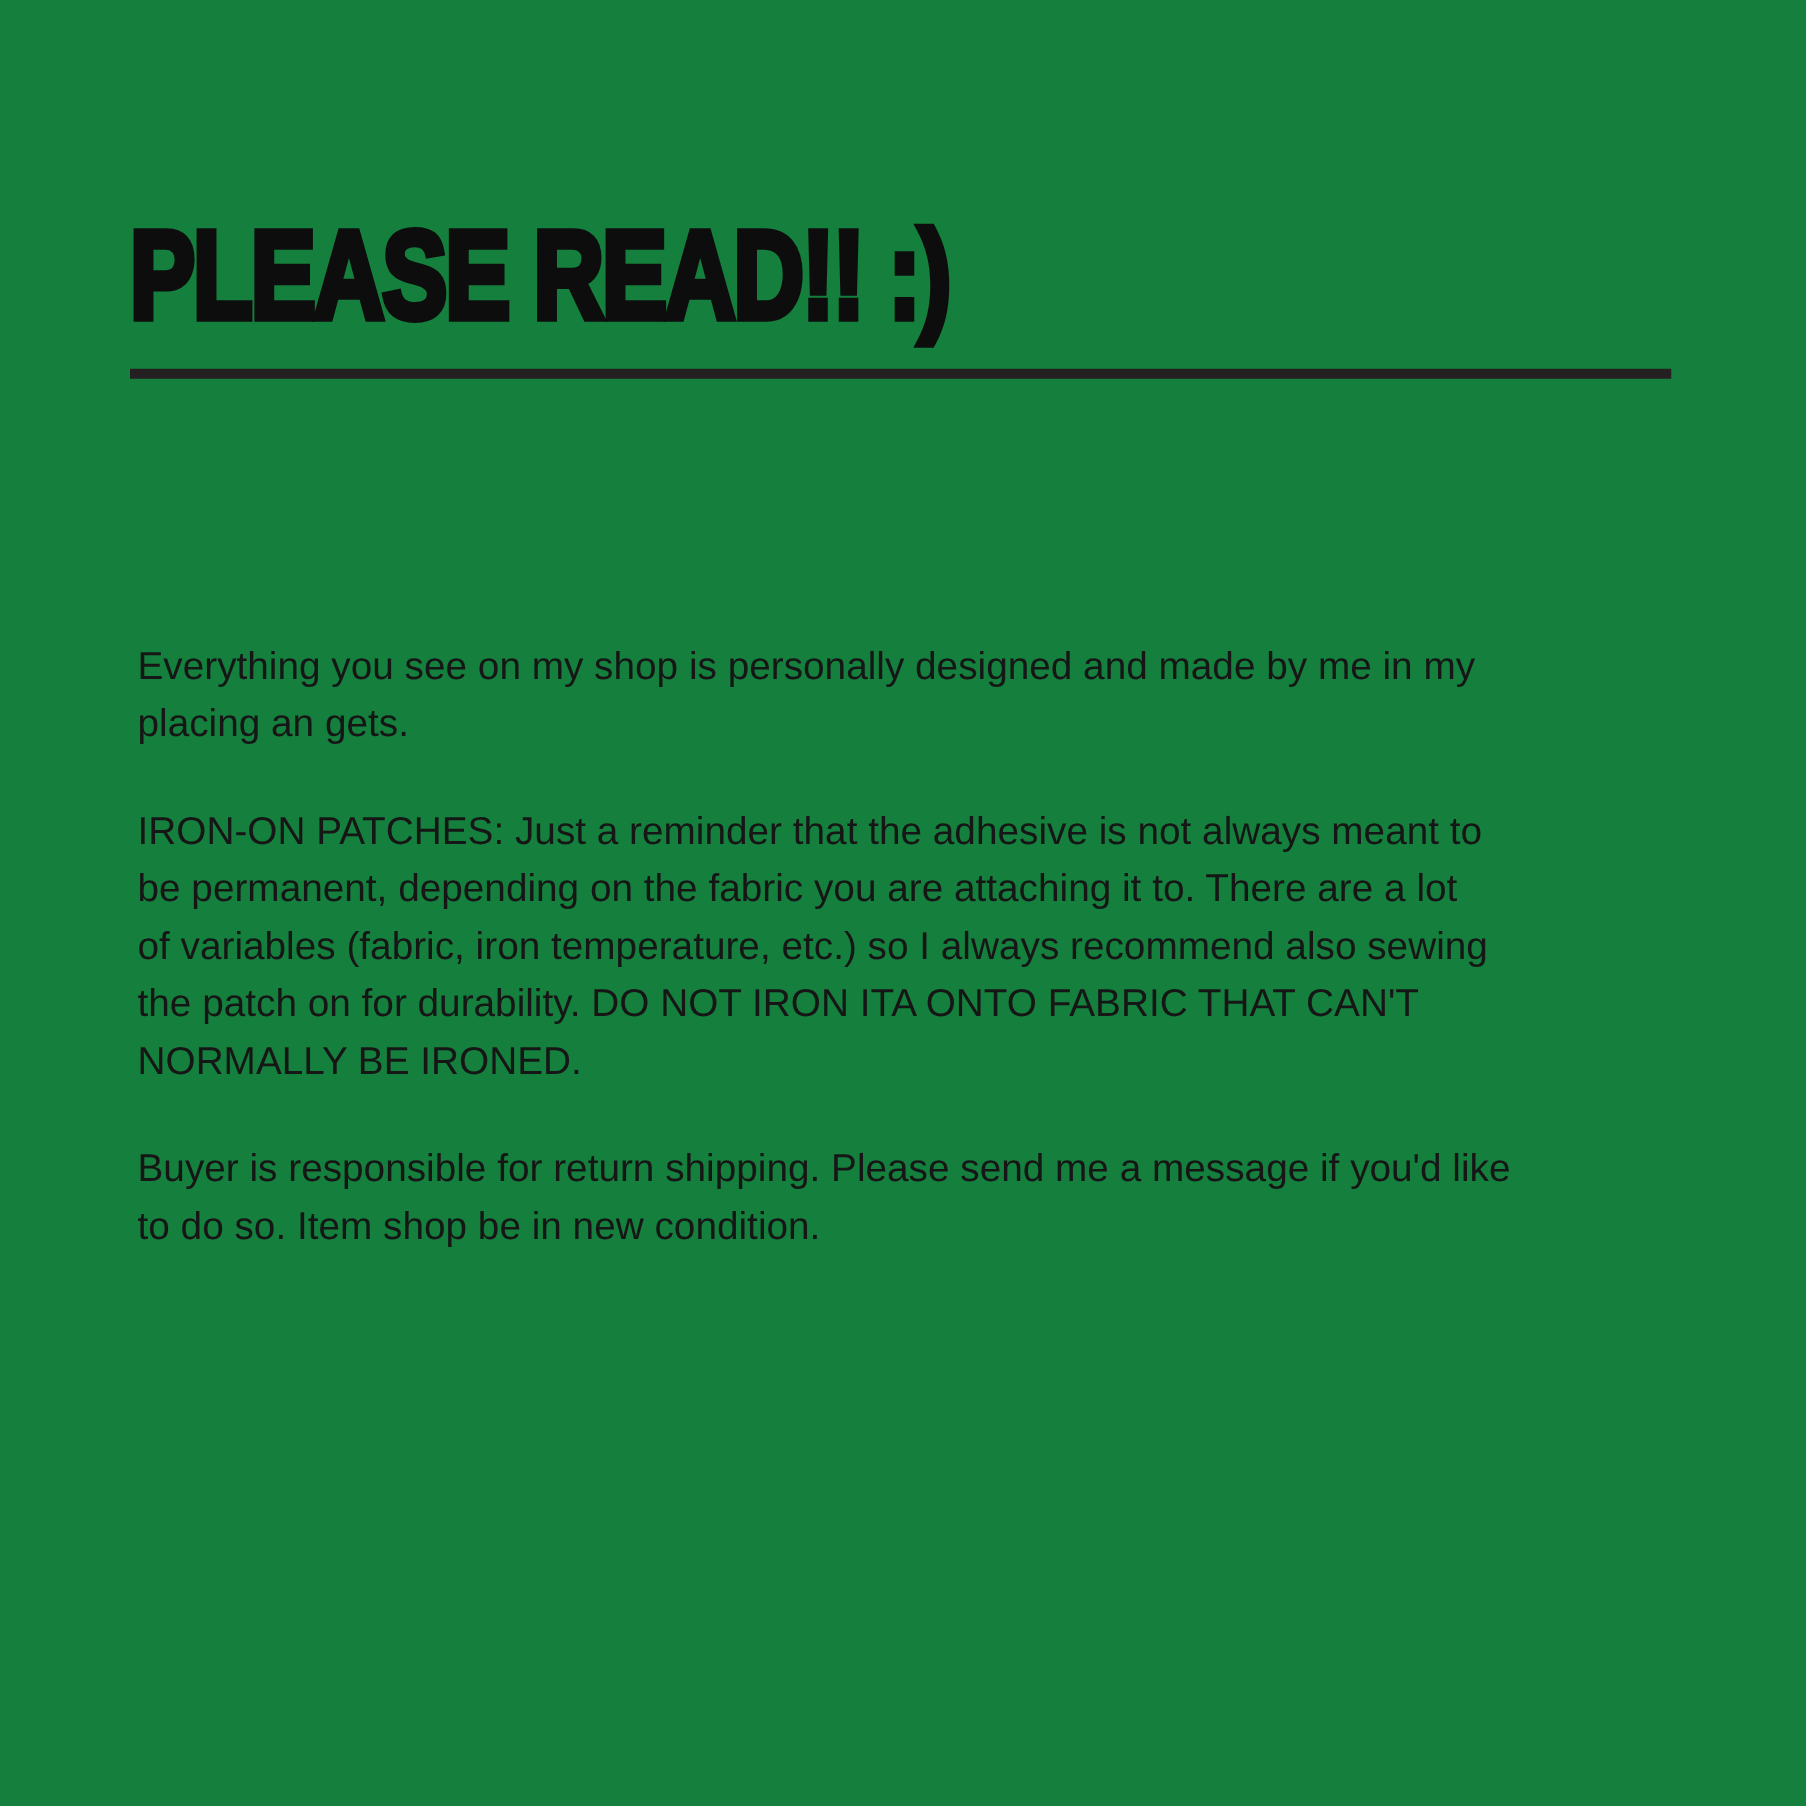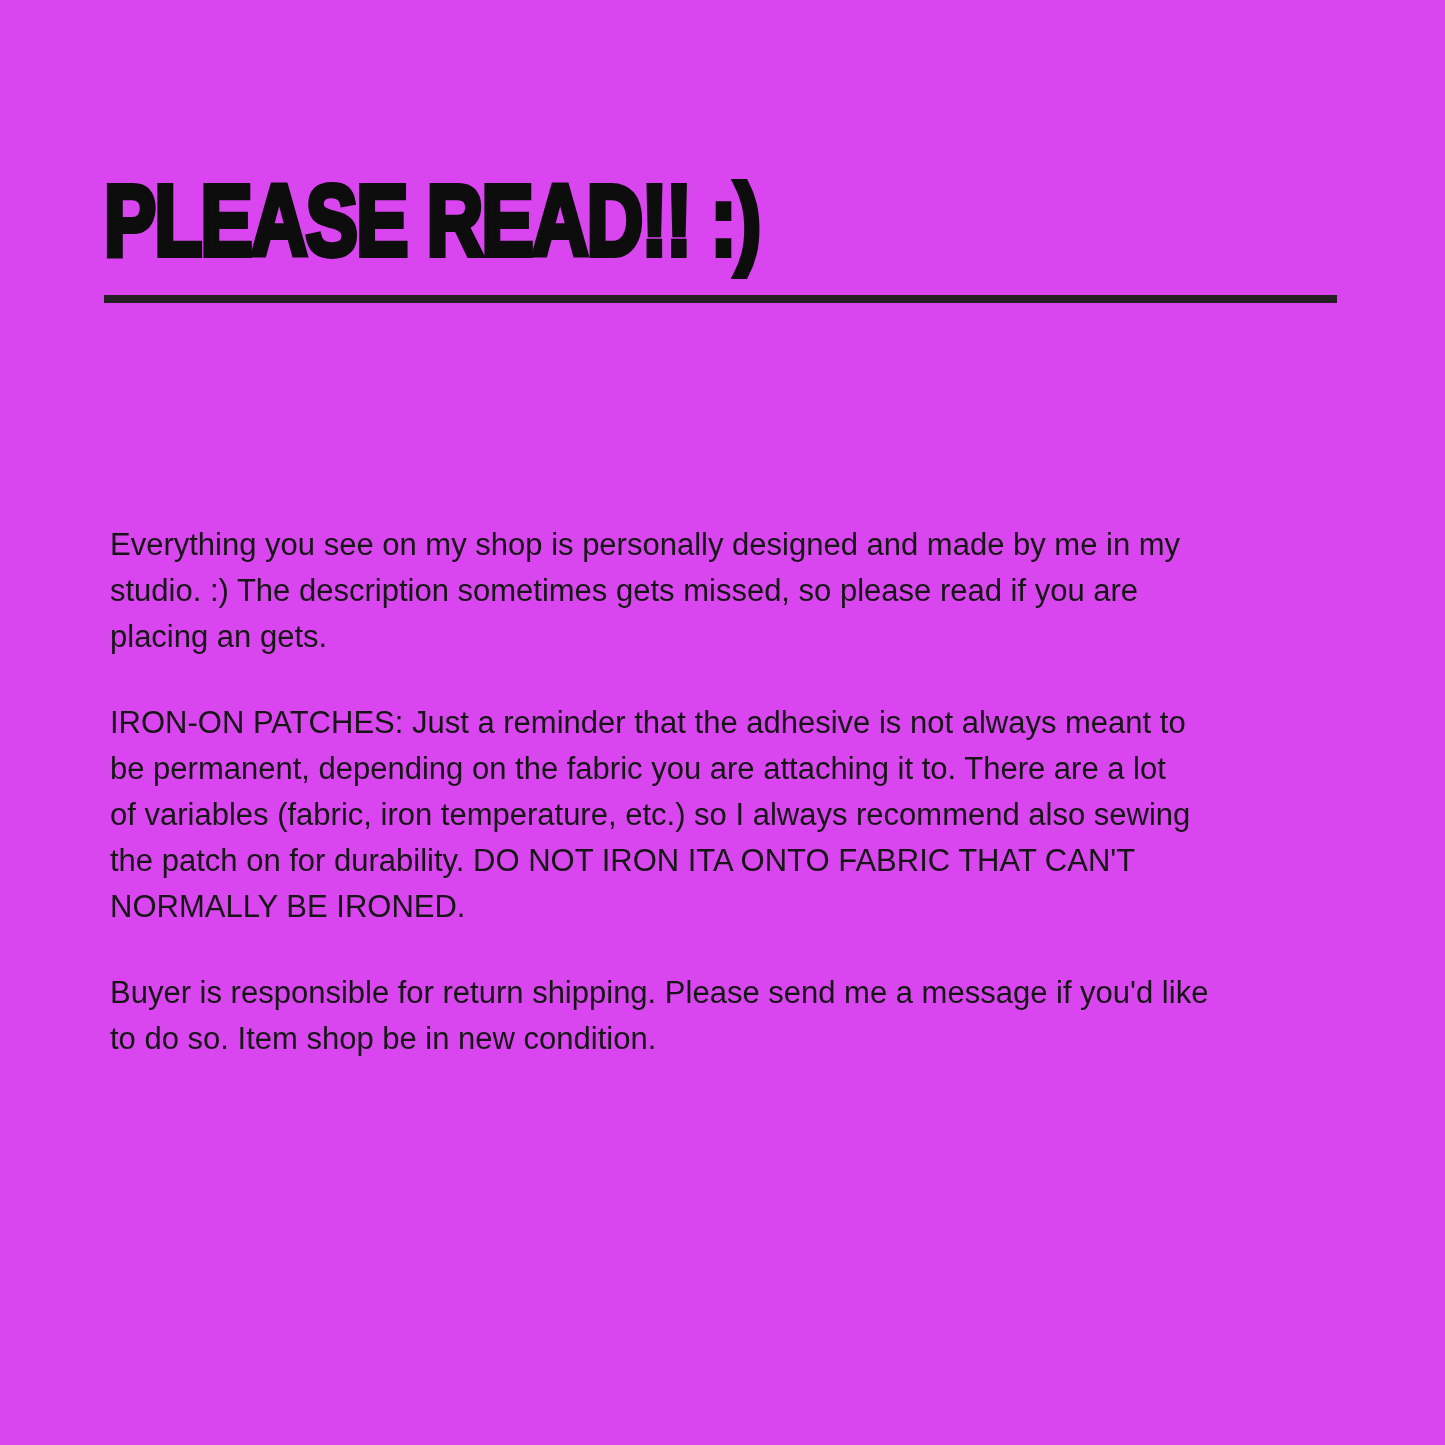--- a/index.html
+++ b/index.html
@@ -4,21 +4,21 @@
 <title>Document</title>
 <style>
   html, body {
     margin: 0;
     padding: 0;
   }
   .page {
     position: relative;
     width: 1445px;
     height: 1445px;
-    background: #d946ef;
+    background: #15803d;
     overflow: hidden;
     font-family: "Liberation Sans", sans-serif;
   }
   .heading {
     position: absolute;
     left: 104px;
     top: 163px;
     margin: 0;
     font-family: "Liberation Sans", sans-serif;
     font-weight: 700;
@@ -41,40 +41,39 @@
   .content {
     position: absolute;
     left: 110px;
     top: 510px;
     width: 1260px;
     color: #161616;
     font-size: 31px;
     font-weight: 400;
   }
   .paragraph {
-    margin: 12px 0 40px 0;
+    margin: 0 0 40px 0;
   }
   .line {
     line-height: 46px;
     white-space: pre;
   }
 </style>
 </head>
 <body>
 
 <div class="page">
 
   <h1 class="heading">PLEASE READ!! :)</h1>
 
   <div class="divider"></div>
 
   <div class="content">
     <div class="paragraph">
         <div class="line">Everything you see on my shop is personally designed and made by me in my</div>
-        <div class="line">studio. :) The description sometimes gets missed, so please read if you are</div>
         <div class="line">placing an gets.</div>
       </div>
     <div class="paragraph">
         <div class="line">IRON-ON PATCHES: Just a reminder that the adhesive is not always meant to</div>
         <div class="line">be permanent, depending on the fabric you are attaching it to. There are a lot</div>
         <div class="line">of variables (fabric, iron temperature, etc.) so I always recommend also sewing</div>
         <div class="line">the patch on for durability. DO NOT IRON ITA ONTO FABRIC THAT CAN'T</div>
         <div class="line">NORMALLY BE IRONED.</div>
       </div>
     <div class="paragraph">

